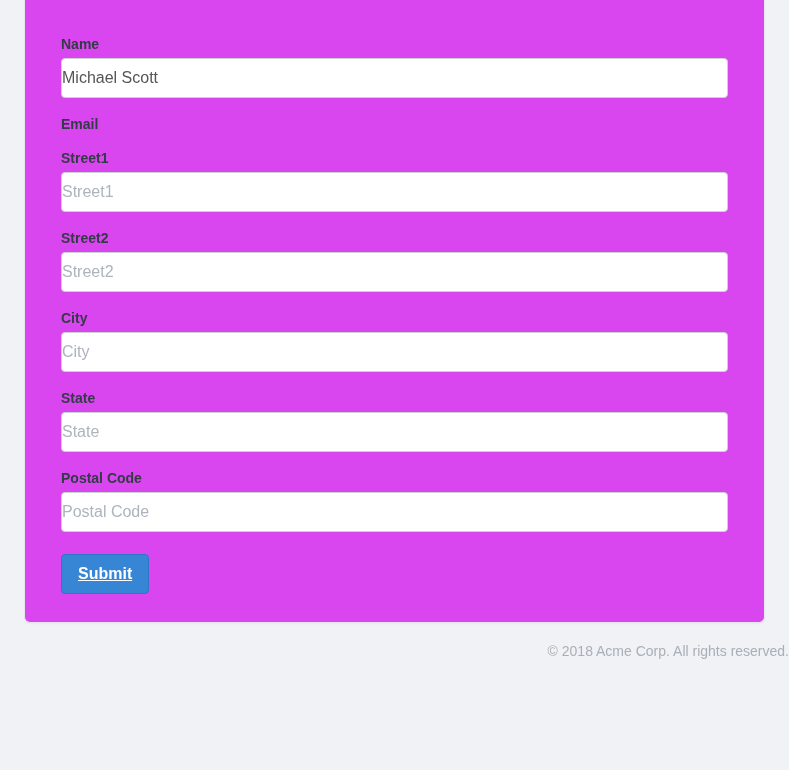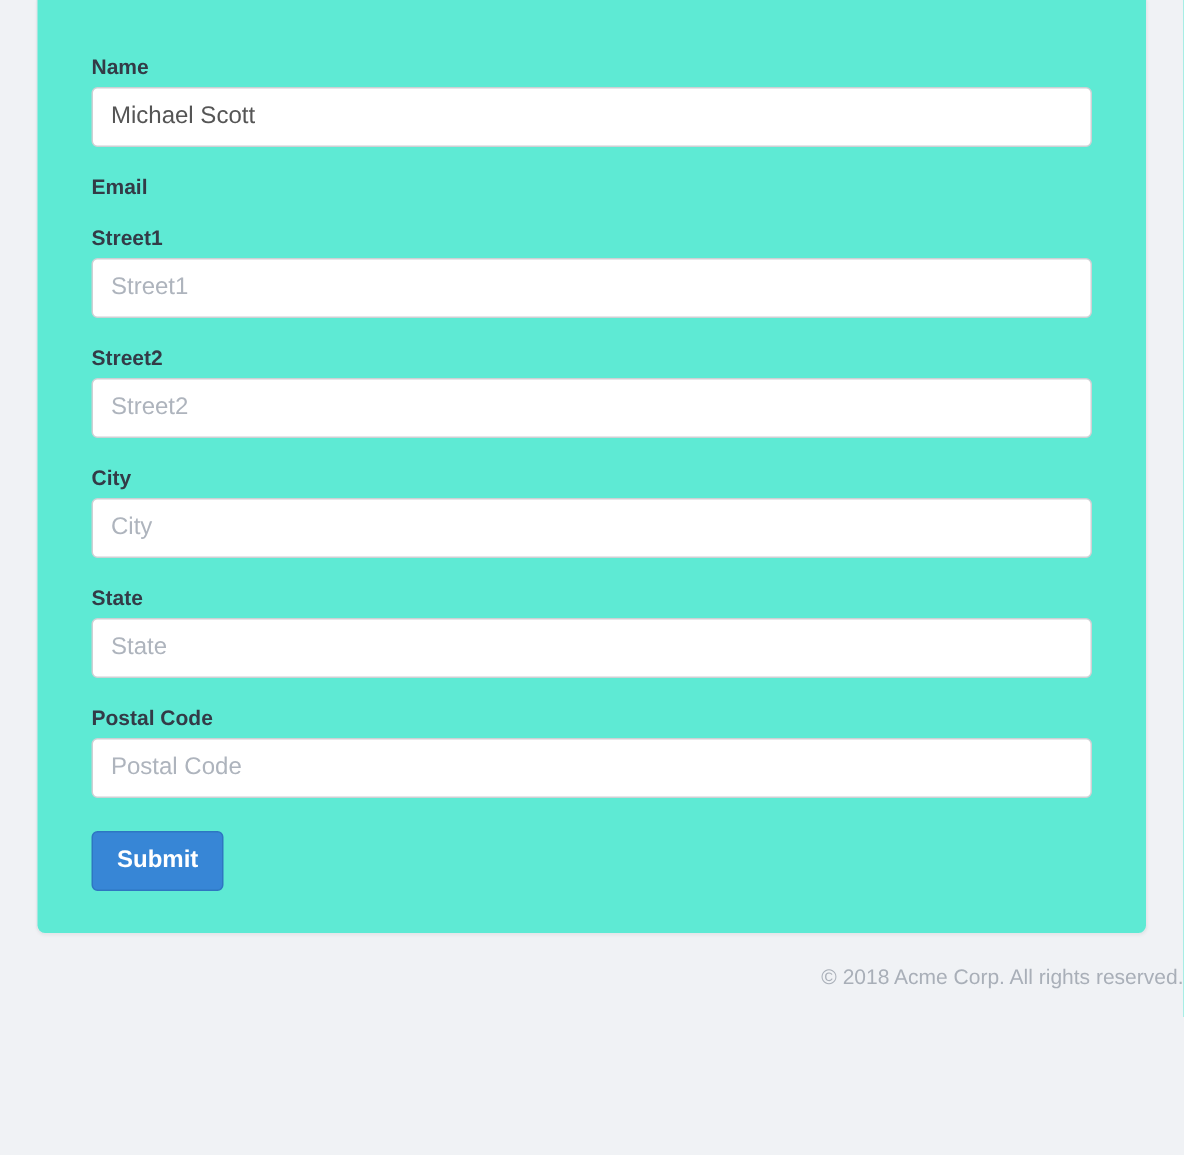--- a/index.html
+++ b/index.html
@@ -8,21 +8,21 @@
       padding: 0;
     }
     body {
       font-family: -apple-system, BlinkMacSystemFont, "Helvetica Neue", Helvetica, Arial, sans-serif;
       background-color: #f0f2f5;
       width: 789px;
       height: 770px;
       padding: 0;
     }
     .card {
-      background: #5eead4;
+      background: #d946ef;
       border-radius: 6px;
       margin: 0 24px 20px 24px;
       padding: 36px 36px 28px 36px;
       box-shadow: 0 1px 2px rgba(0,0,0,0.04);
       border: 1px solid #e5e7eb;
       border-top: none;
       border-top-left-radius: 0;
       border-top-right-radius: 0;
     }
     .form-group {
@@ -32,21 +32,21 @@
       display: block;
       font-weight: 700;
       font-size: 14px;
       color: #333b47;
       margin-bottom: 6px;
     }
     .form-control {
       display: block;
       width: 100%;
       height: 40px;
-      padding: 8px 12px;
+      padding: 8px 0;
       font-size: 16px;
       line-height: 1.42857143;
       color: #555;
       background-color: #fff;
       border: 1px solid #ced0d4;
       border-radius: 4px;
       outline: none;
     }
     .form-control::placeholder {
       color: #aeb4bd;
@@ -57,20 +57,21 @@
       font-size: 16px;
       font-weight: 700;
       line-height: 1.1;
       text-align: center;
       color: #fff;
       background-color: #3786d6;
       border: 1px solid #2e76c2;
       border-radius: 4px;
       cursor: pointer;
       margin-top: 4px;
+      text-decoration: underline;
     }
     .footer {
       text-align: right;
       font-size: 14px;
       color: #a9afb8;
       margin-top: 20px;
     }
   </style>
 </head>
 <body>

